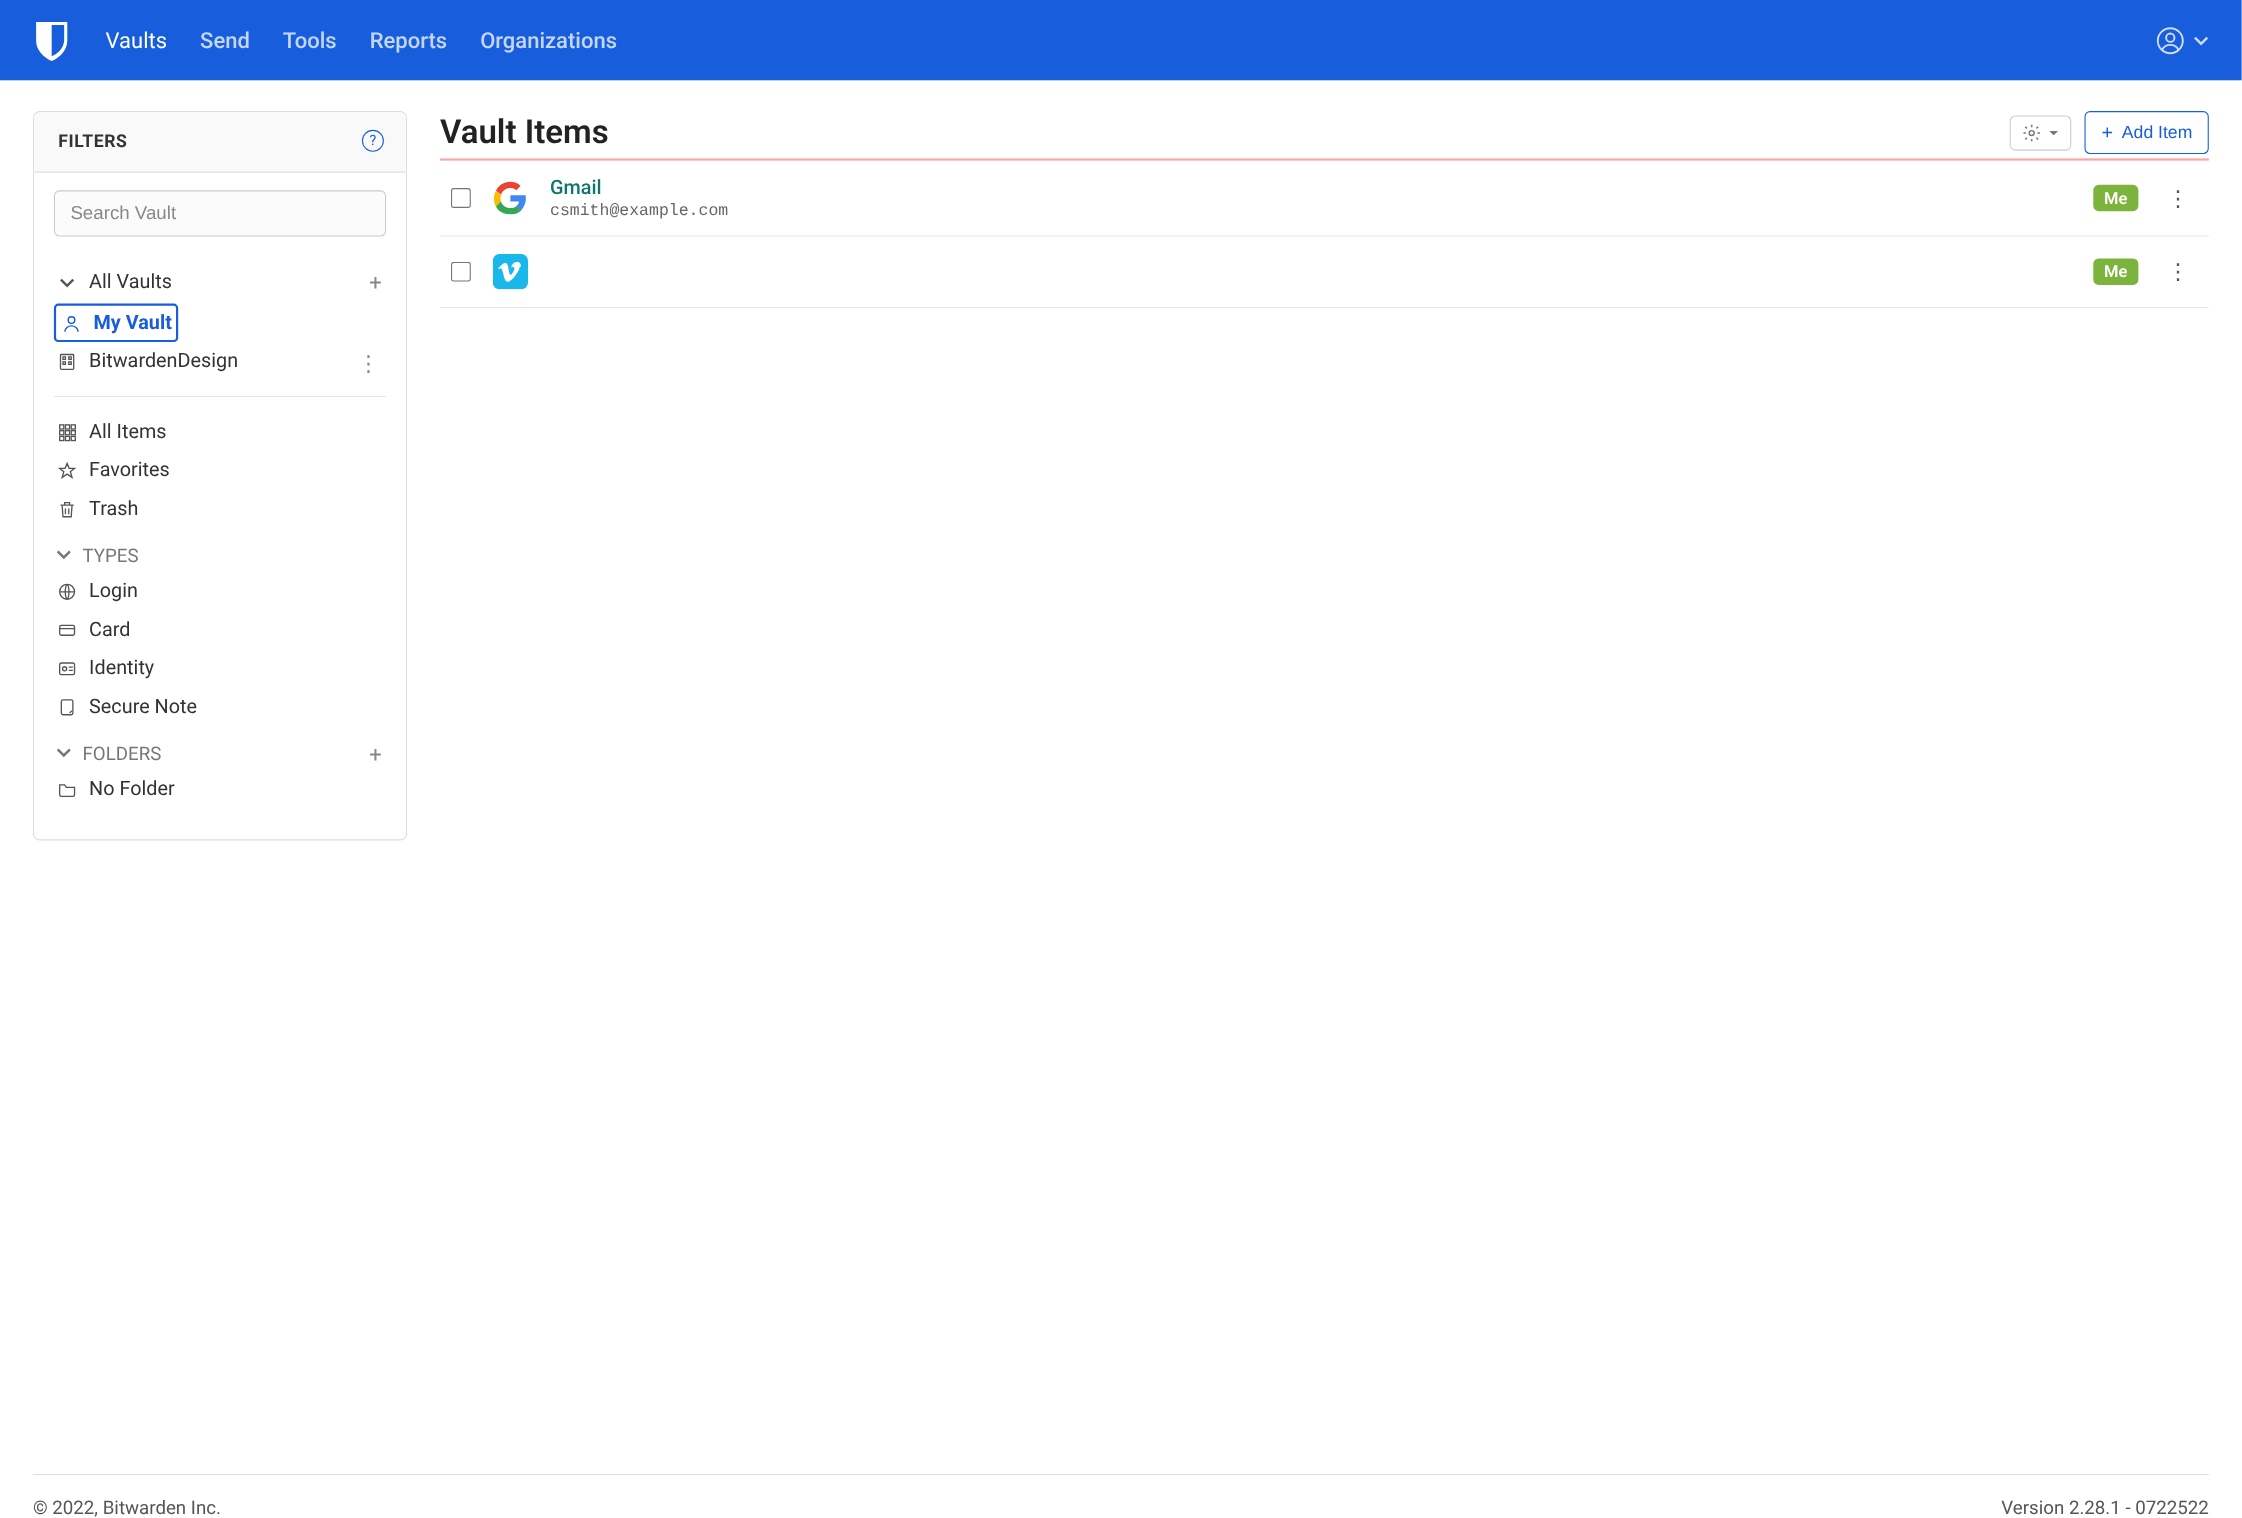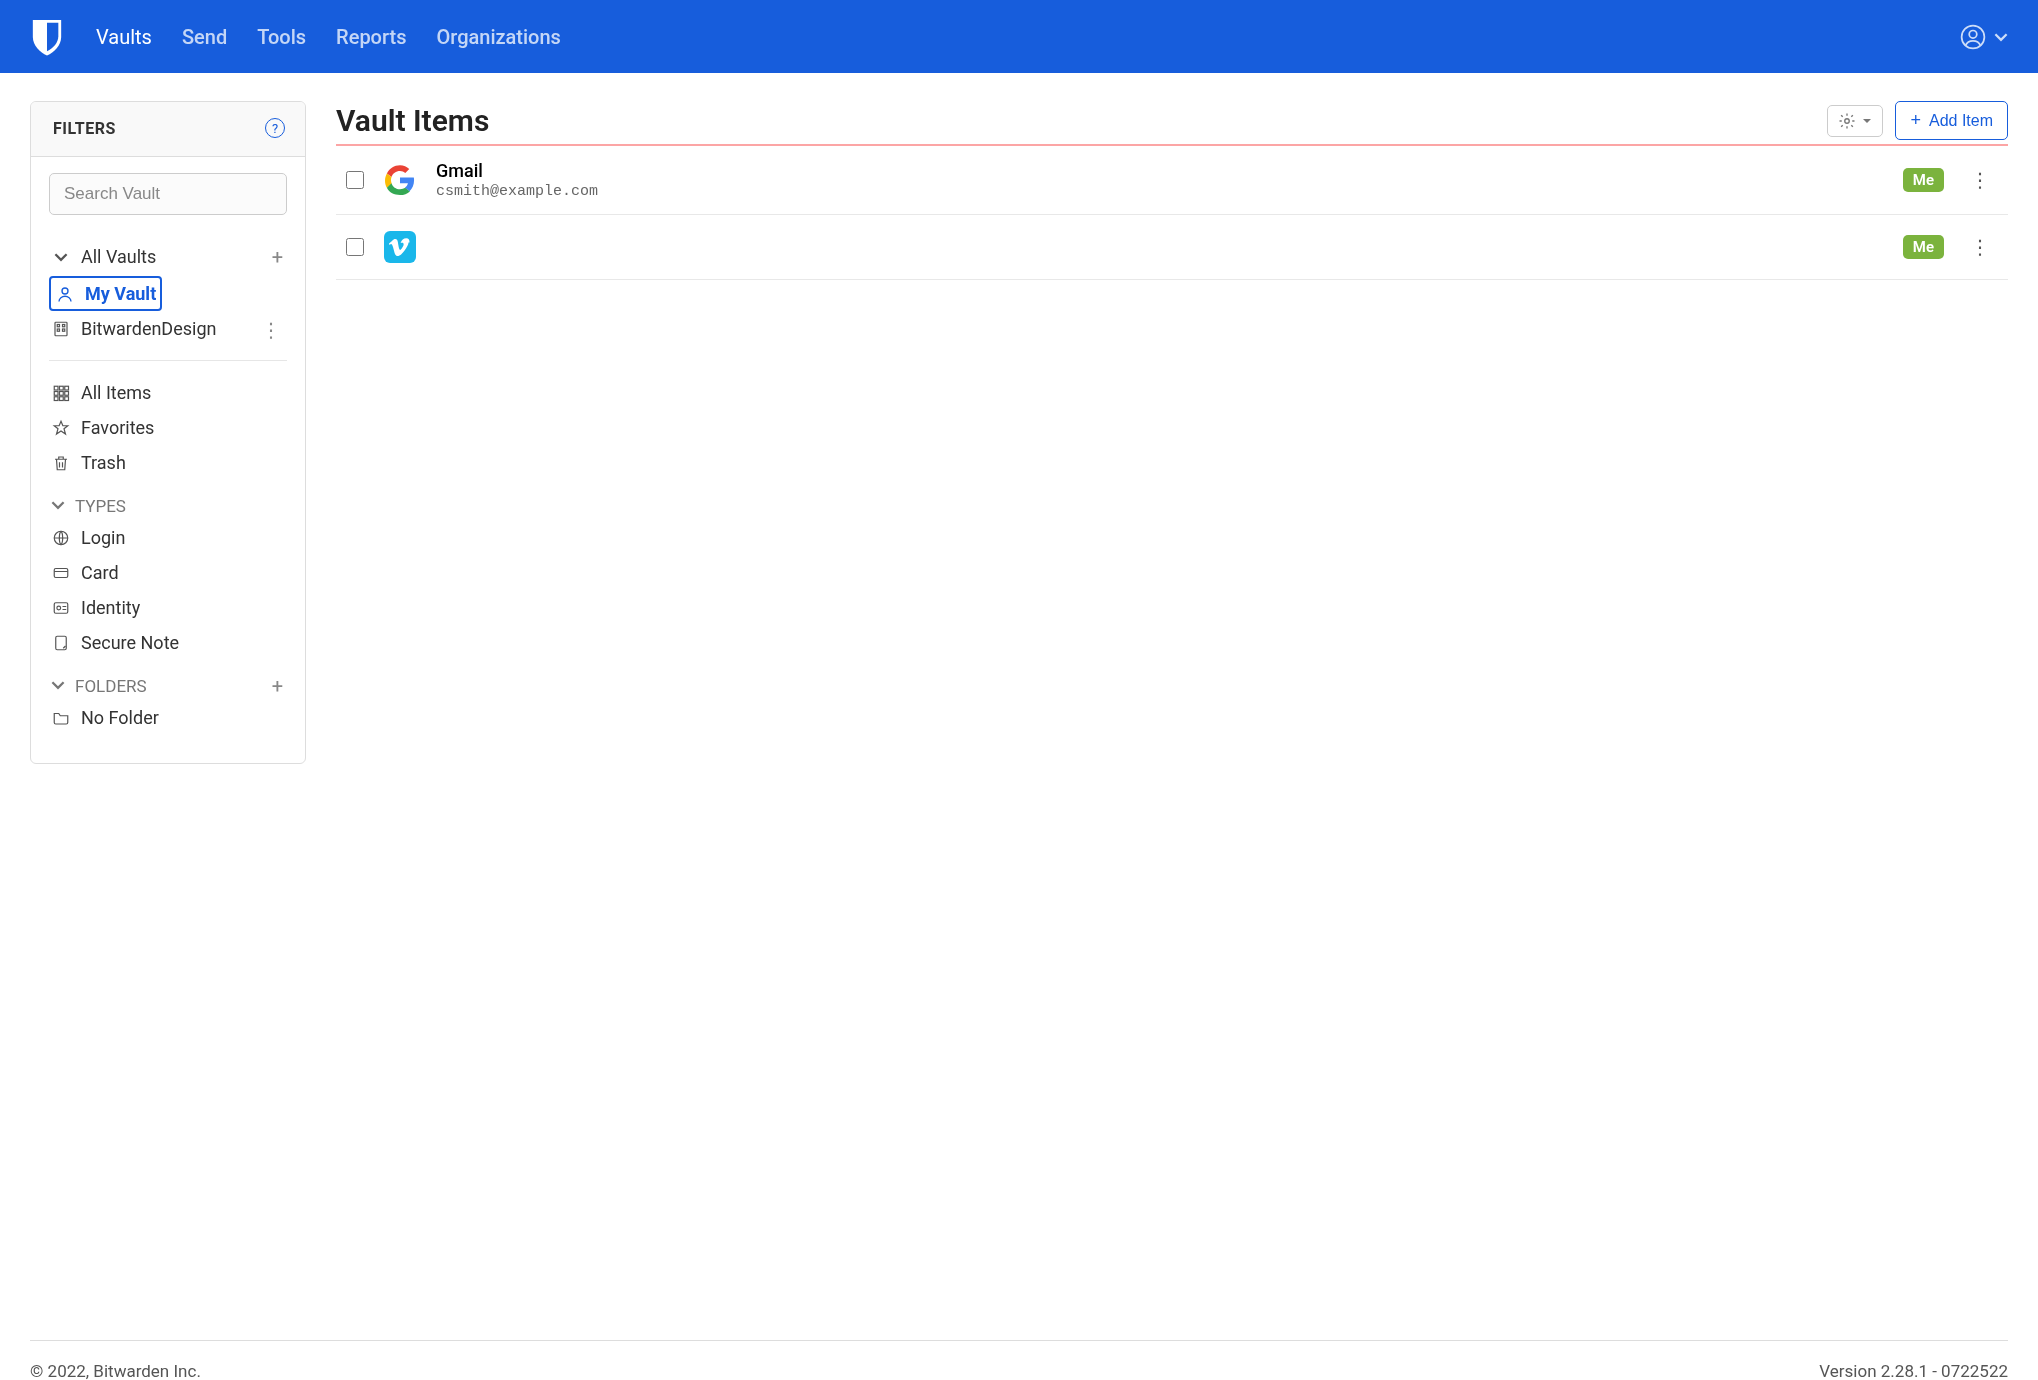--- a/index.html
+++ b/index.html
@@ -35,21 +35,21 @@
   
   .page {
     display: flex;
     gap: 30px;
     padding: 28px 30px 0 30px;
     min-height: calc(100% - 73px - 90px);
   }
 
   
   .sidebar {
-    width: 276px;
+    width: 340px;
     border: 1px solid #ddd;
     border-radius: 6px;
     overflow: hidden;
     background: #fff;
     align-self: flex-start;
   }
   .sidebar-header {
     display: flex;
     justify-content: space-between;
     align-items: center;
@@ -135,21 +135,21 @@
   }
 
   .item-row {
     display: flex; align-items: center; gap: 18px;
     padding: 14px 10px;
     border-bottom: 1px solid #e8e8e8;
   }
   .item-row input[type=checkbox] { width: 18px; height: 18px; cursor: pointer; }
   .item-icon { width: 36px; height: 36px; display: flex; align-items: center; justify-content: center; }
   .item-text { flex: 1; }
-  .item-name { color: #000000; font-size: 18px; font-weight: 500; cursor: pointer; }
+  .item-name { color: #0f766e; font-size: 18px; font-weight: 500; cursor: pointer; }
   .item-sub { color: #666; font-size: 15px; margin-top: 2px; font-family: Liberation Mono, monospace; }
   .badge {
     background: #7bb33d; color: #fff; font-weight: 600;
     border-radius: 5px; padding: 3px 10px; font-size: 15px;
   }
   .item-more { color: #555; cursor: pointer; padding: 4px 8px; font-size: 20px; line-height: 1; }
 
   
   .footer {
     margin: 50px 30px 20px 30px;

